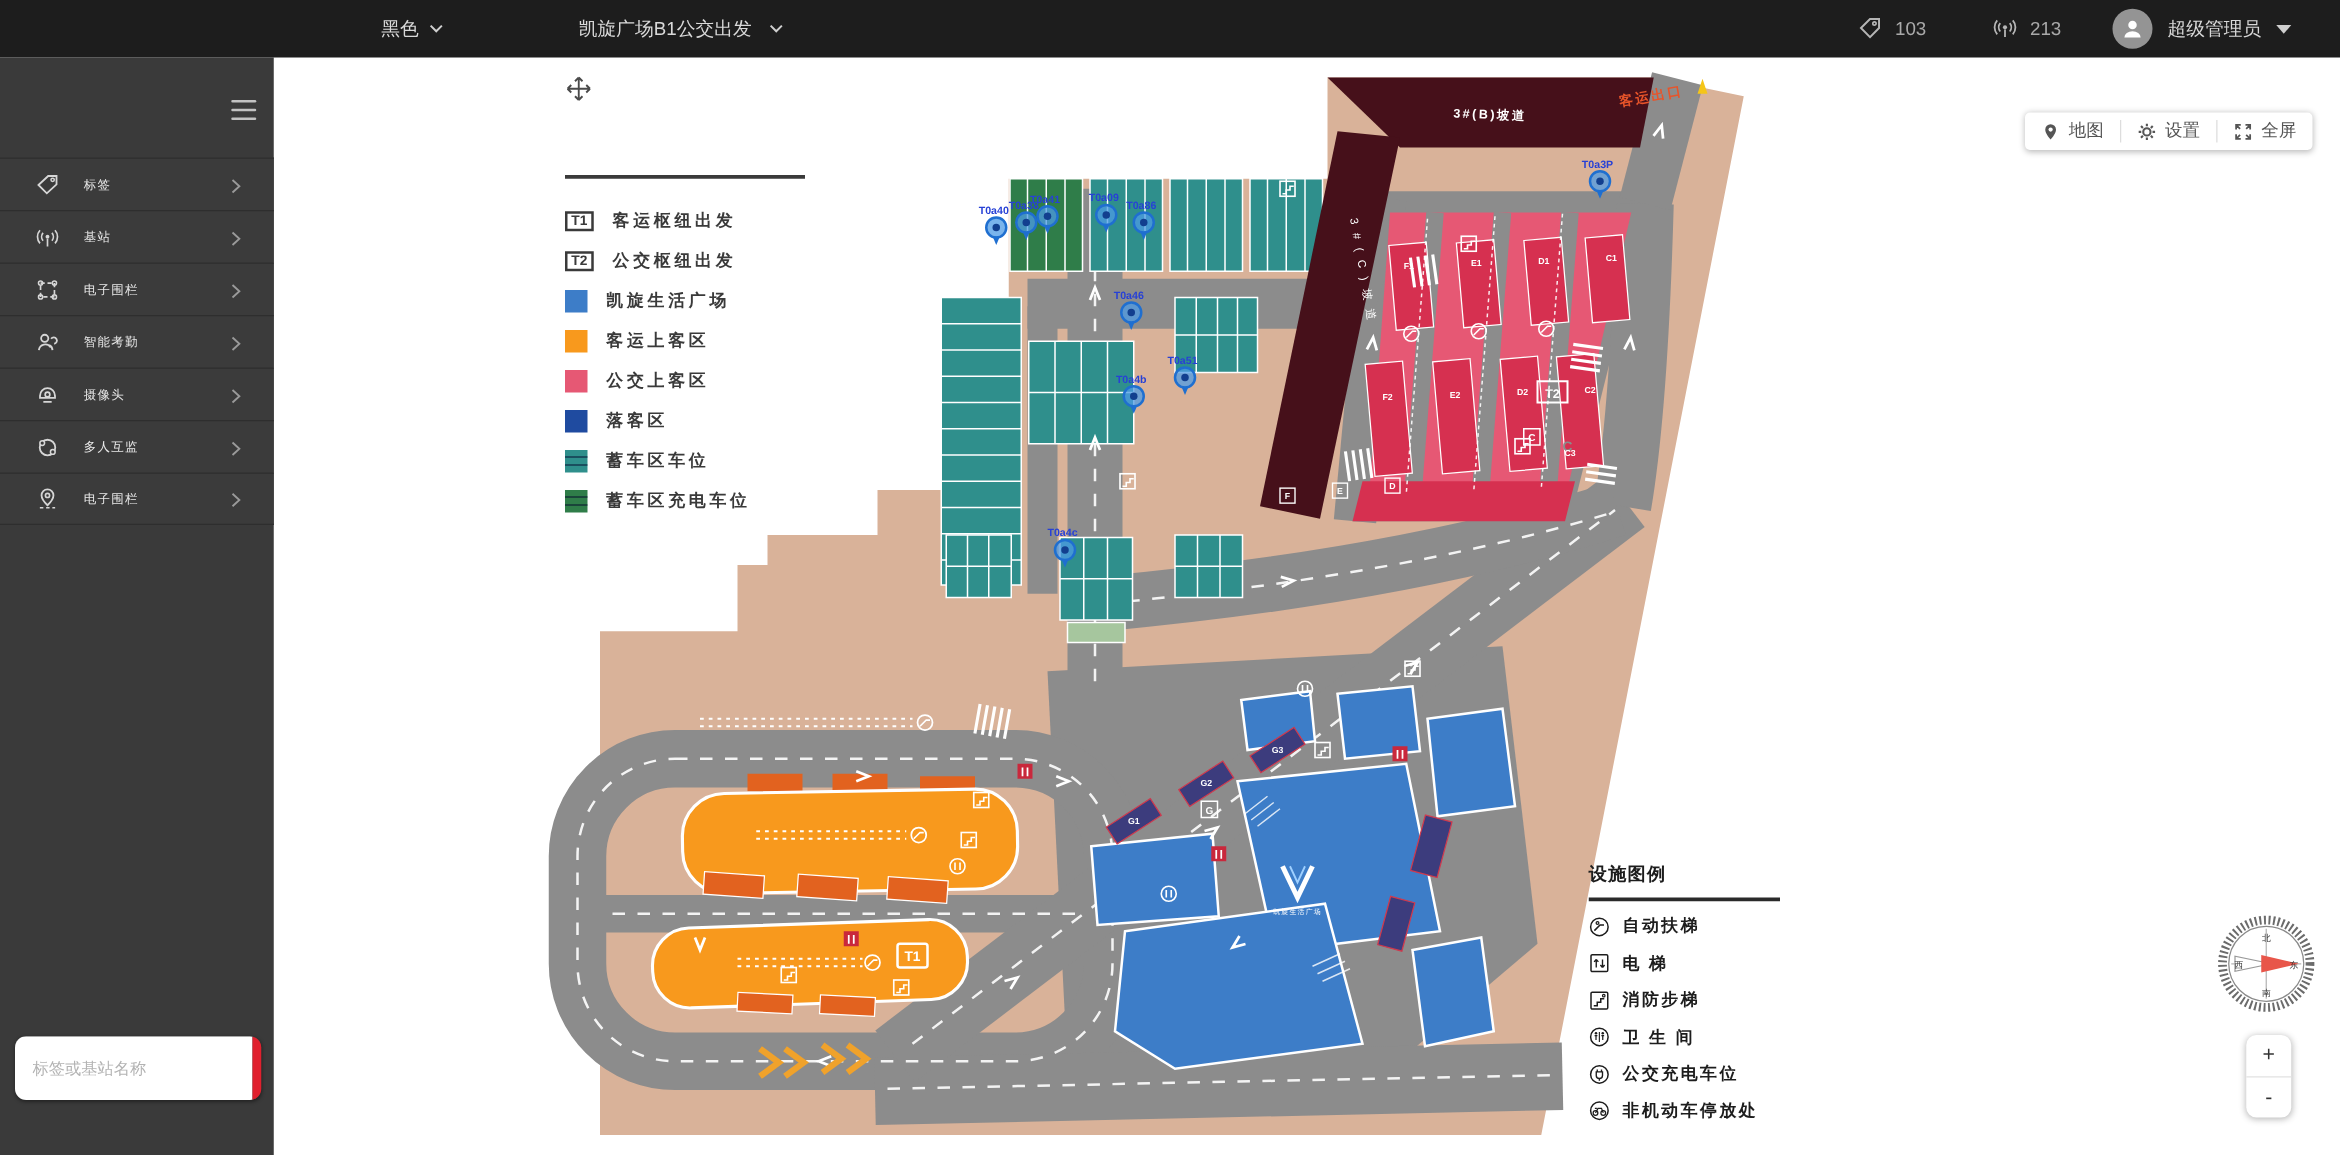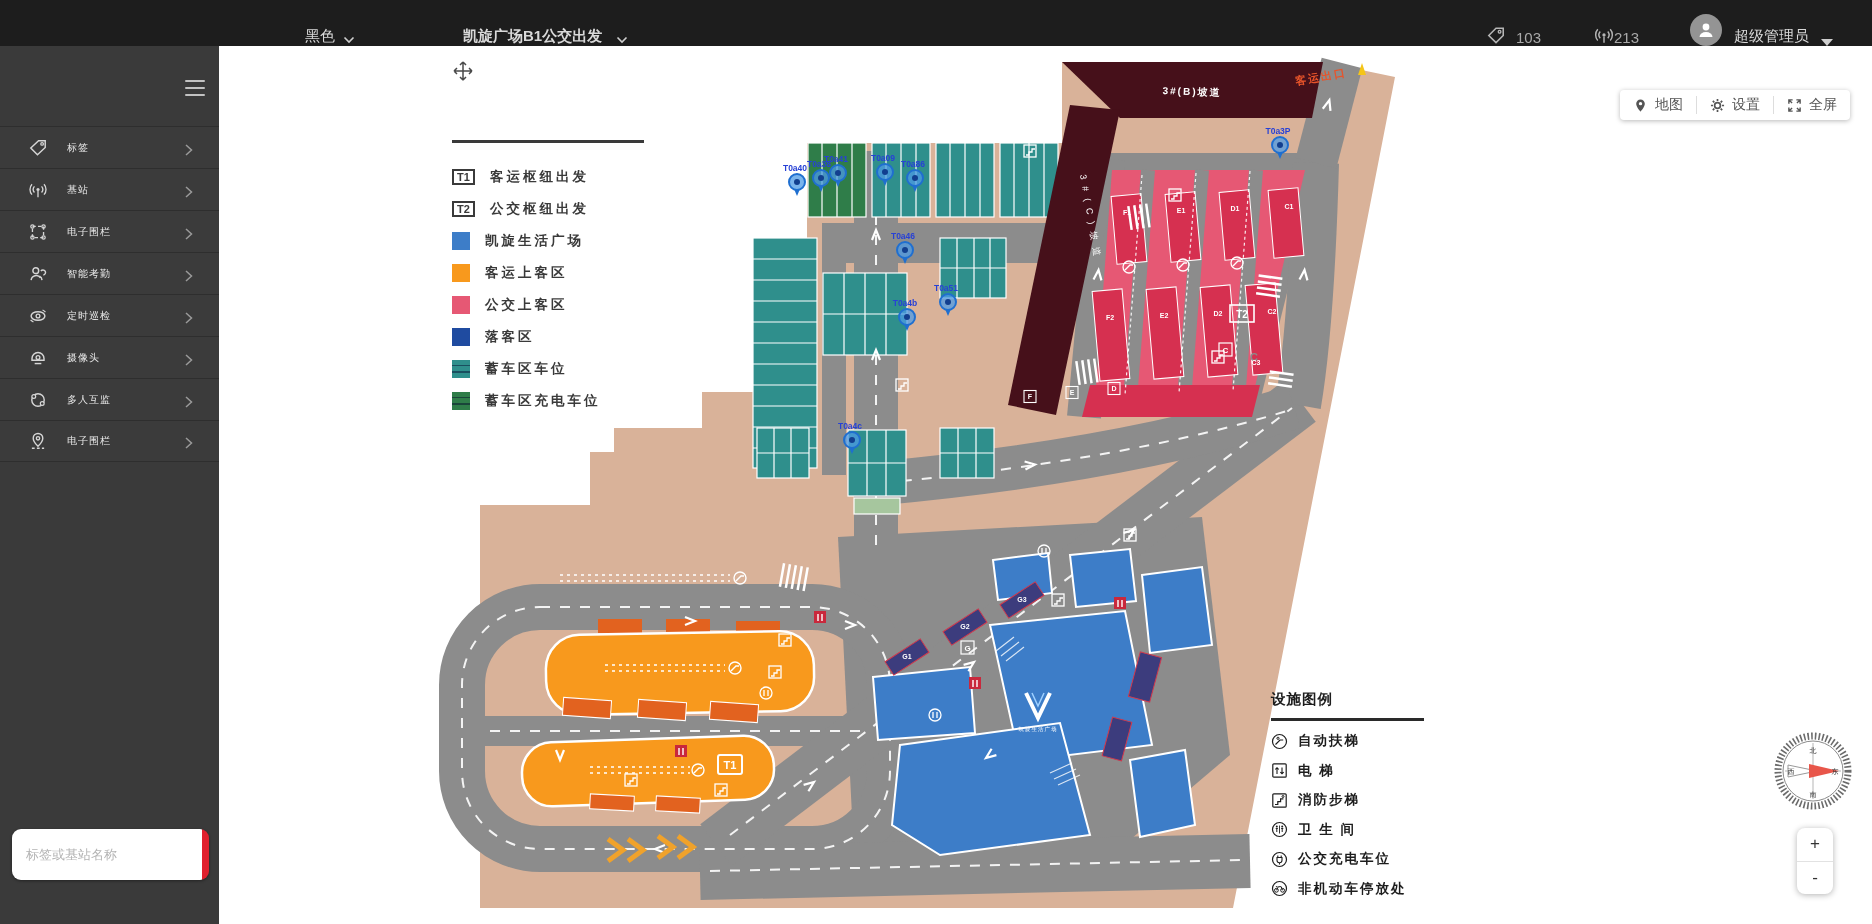--- a/index.html
+++ b/index.html
@@ -1,25 +1,25 @@
 <!DOCTYPE html>
 <html><head>
 <meta charset="utf-8">
 <style>
   html,body{margin:0;padding:0;background:#fff;}
   *{box-sizing:border-box;font-family:"Liberation Sans","DejaVu Sans",sans-serif;}
   #app{position:relative;width:1872px;height:924px;overflow:hidden;background:#fff;}
   
   #topbar{position:absolute;left:0;top:0;width:1872px;height:46px;background:#1d1d1d;z-index:30;}
-  .tb-item{position:absolute;top:0;height:46px;display:flex;align-items:flex-end;color:#d9d9d9;font-size:15px;}
+  .tb-item{position:absolute;top:0;height:46px;display:flex;align-items:center;color:#d9d9d9;font-size:15px;}
   #theme-select{left:305px;gap:8px;cursor:pointer;}
-  #map-title-select{left:463px;gap:14px;font-weight:bold;cursor:pointer;}
+  #map-title-select{left:463px;gap:14px;font-weight:normal;cursor:pointer;}
   .chev-down{width:12px;height:12px;}
   #tb-tag{left:1486px;gap:10px;color:#a9a9a9;}
-  #tb-beacon{left:1594px;color:#a9a9a9;}
+  #tb-beacon{left:1594px;gap:10px;color:#a9a9a9;}
   #tb-user{left:1690px;gap:12px;}
   .avatar{width:32px;height:32px;border-radius:50%;background:#949494;display:flex;align-items:center;justify-content:center;}
   .caret{width:0;height:0;border-left:6px solid transparent;border-right:6px solid transparent;border-top:7px solid #cfcfcf;}
   
   #sidebar{position:absolute;left:0;top:46px;width:219px;height:878px;background:#3a3a3a;z-index:25;}
   #hamburger{position:absolute;right:14px;top:34px;width:20px;height:16px;cursor:pointer;display:flex;flex-direction:column;justify-content:space-between;}
   #hamburger span{display:block;height:2px;background:#c2c2c2;border-radius:1px;}
   #sidebar-menu{position:absolute;left:0;top:80px;width:219px;}
   .menu-row{height:42px;display:flex;align-items:center;border-top:1px solid #2e2e2e;cursor:pointer;background:#3b3b3b;}
   .menu-row:last-child{border-bottom:1px solid #2e2e2e;}
@@ -145,31 +145,20 @@
           <span class="mc"><svg width="8" height="12" viewBox="0 0 8 12">
               <path d="M1,1 L6.5,6 L1,11" fill="none" stroke="#9a9a9a" stroke-width="1.5"></path>
             </svg></span>
         </div>
         <div class="menu-row">
           <span class="mi"><svg width="20" height="20" viewBox="0 0 18 18">
               <circle cx="7" cy="6" r="2.6" fill="none" stroke="#d6d6d6" stroke-width="1.3"></circle>
               <path d="M2.8,14.5 a4.6,4.6 0 0 1 8.4,-2 M11.6,6.3 a2.3,2.3 0 1 1 2.2,3.6 M12.6,14.5 a4.2,4.2 0 0 0 -2.3,-3.6" fill="none" stroke="#d6d6d6" stroke-width="1.3"></path>
             </svg></span>
           <span class="ml">智能考勤</span>
-          <span class="mc"><svg width="8" height="12" viewBox="0 0 8 12">
-              <path d="M1,1 L6.5,6 L1,11" fill="none" stroke="#9a9a9a" stroke-width="1.5"></path>
-            </svg></span>
-        </div>
-        <div class="menu-row">
-          <span class="mi"><svg width="20" height="20" viewBox="0 0 18 18">
-              <ellipse cx="9" cy="9" rx="6.2" ry="3.9" fill="none" stroke="#d6d6d6" stroke-width="1.3"></ellipse>
-              <circle cx="9" cy="9" r="1.7" fill="none" stroke="#d6d6d6" stroke-width="1.2"></circle>
-              <path d="M2.3,12.5 a8,8 0 0 0 2.6,1.9 M15.7,5.5 a8,8 0 0 0 -2.6,-1.9" fill="none" stroke="#d6d6d6" stroke-width="1.2"></path>
-            </svg></span>
-          <span class="ml">定时巡检</span>
           <span class="mc"><svg width="8" height="12" viewBox="0 0 8 12">
               <path d="M1,1 L6.5,6 L1,11" fill="none" stroke="#9a9a9a" stroke-width="1.5"></path>
             </svg></span>
         </div>
         <div class="menu-row">
           <span class="mi"><svg width="20" height="20" viewBox="0 0 18 18">
               <path d="M3.6,9.5 a5.4,5.4 0 0 1 10.8,0 v1.6 h-10.8 z" fill="none" stroke="#d6d6d6" stroke-width="1.3"></path>
               <circle cx="9" cy="8.6" r="1.7" fill="none" stroke="#d6d6d6" stroke-width="1.2"></circle>
               <path d="M6,14 h6" stroke="#d6d6d6" stroke-width="1.3"></path>
             </svg></span>

